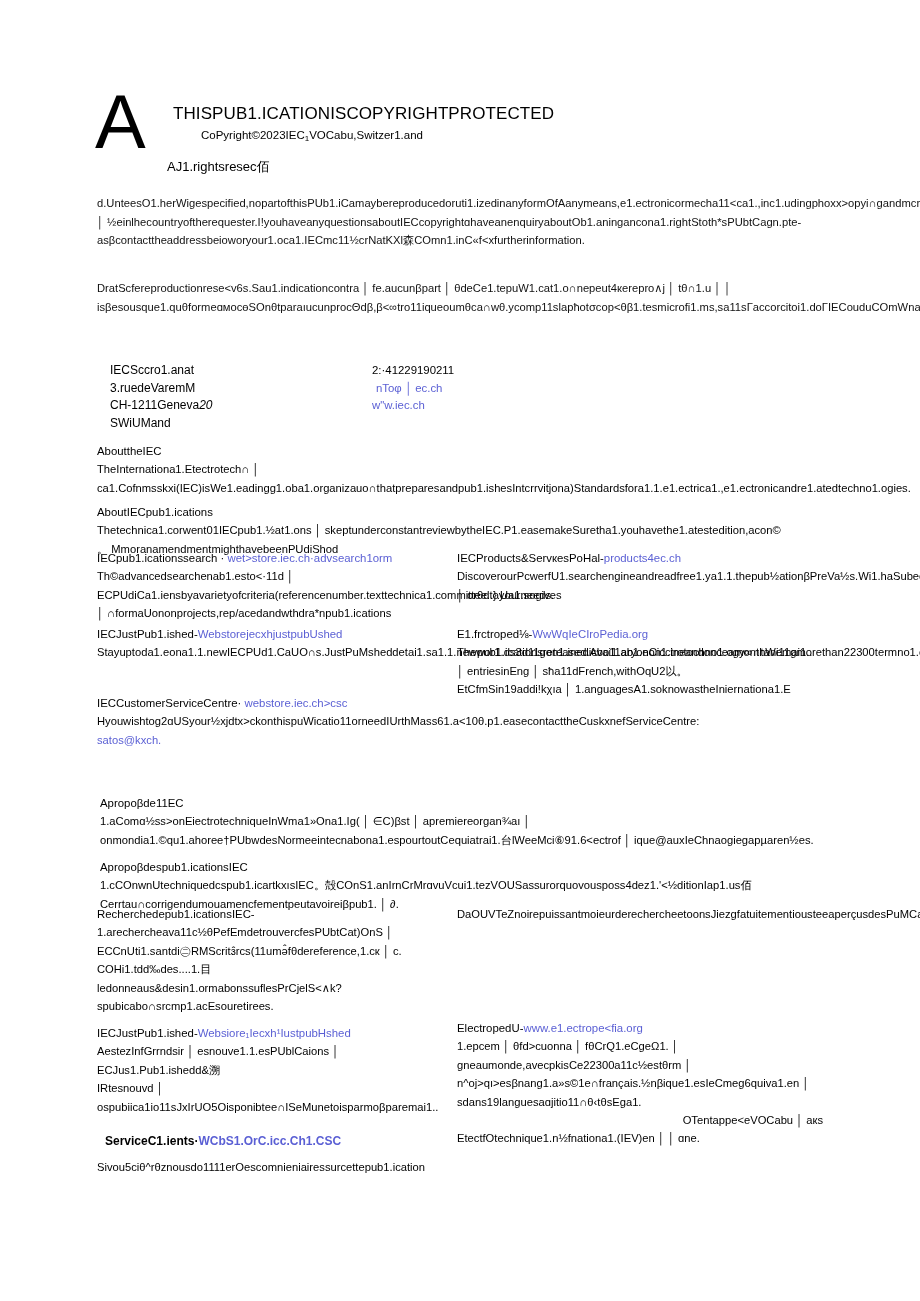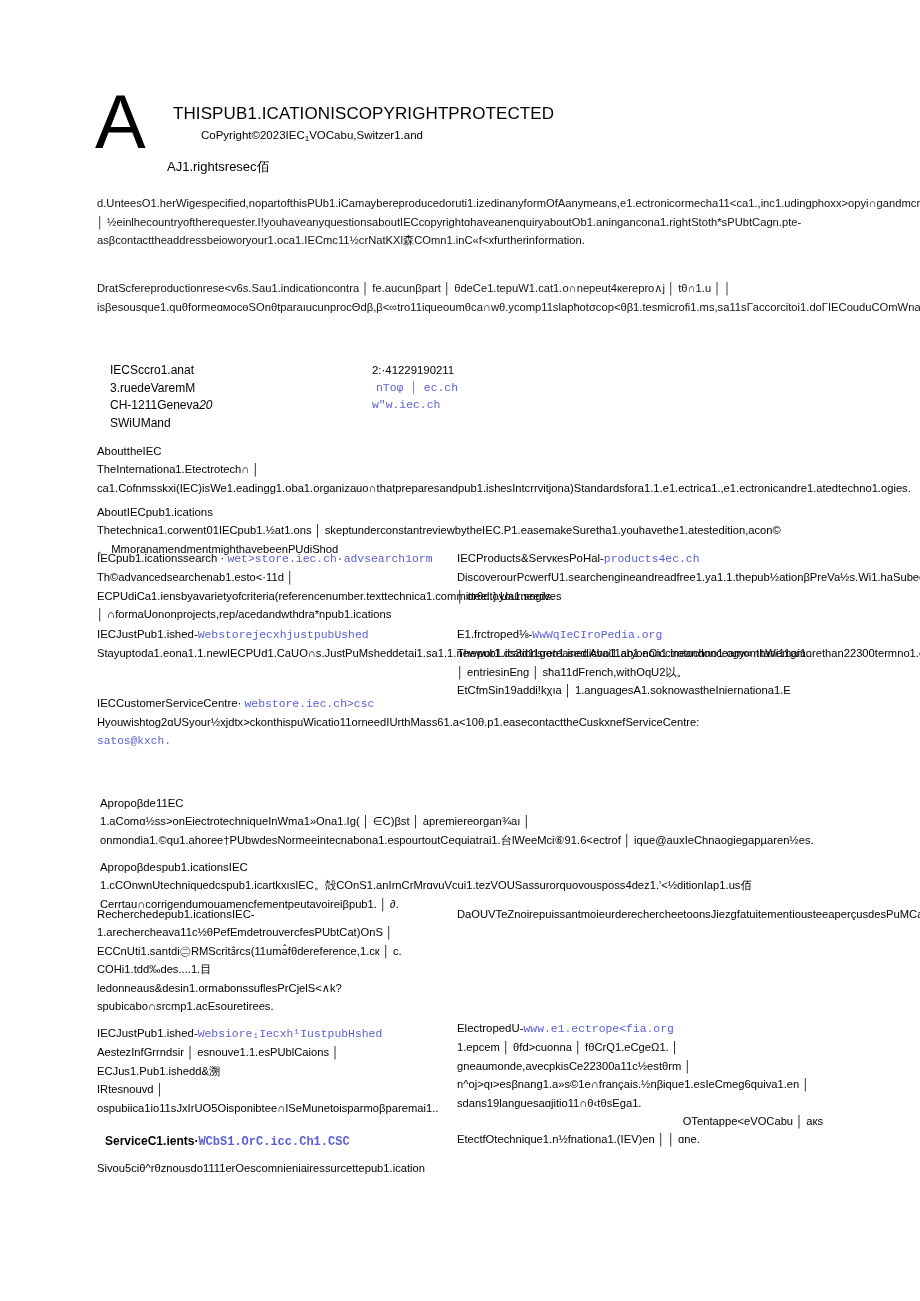--- a/index.html
+++ b/index.html
@@ -98,21 +98,20 @@
     width: 260px;
     font-size: 11.4px;
     line-height: 17.6px;
   }
   .contact-block .r1 { padding-left: 2px; }
   .contact-block .r2 { padding-left: 6px; }
   .italic { font-style: italic; }
   a, .link {
     color: #5a5fd4;
     text-decoration: none;
-    font-family: Liberation Mono, monospace;
   }
   
   .sec-head {
     font-size: 11.4px;
     font-weight: 400;
     margin: 0;
   }
   .sec-head-b {
     font-size: 12px;
     font-weight: 700;

